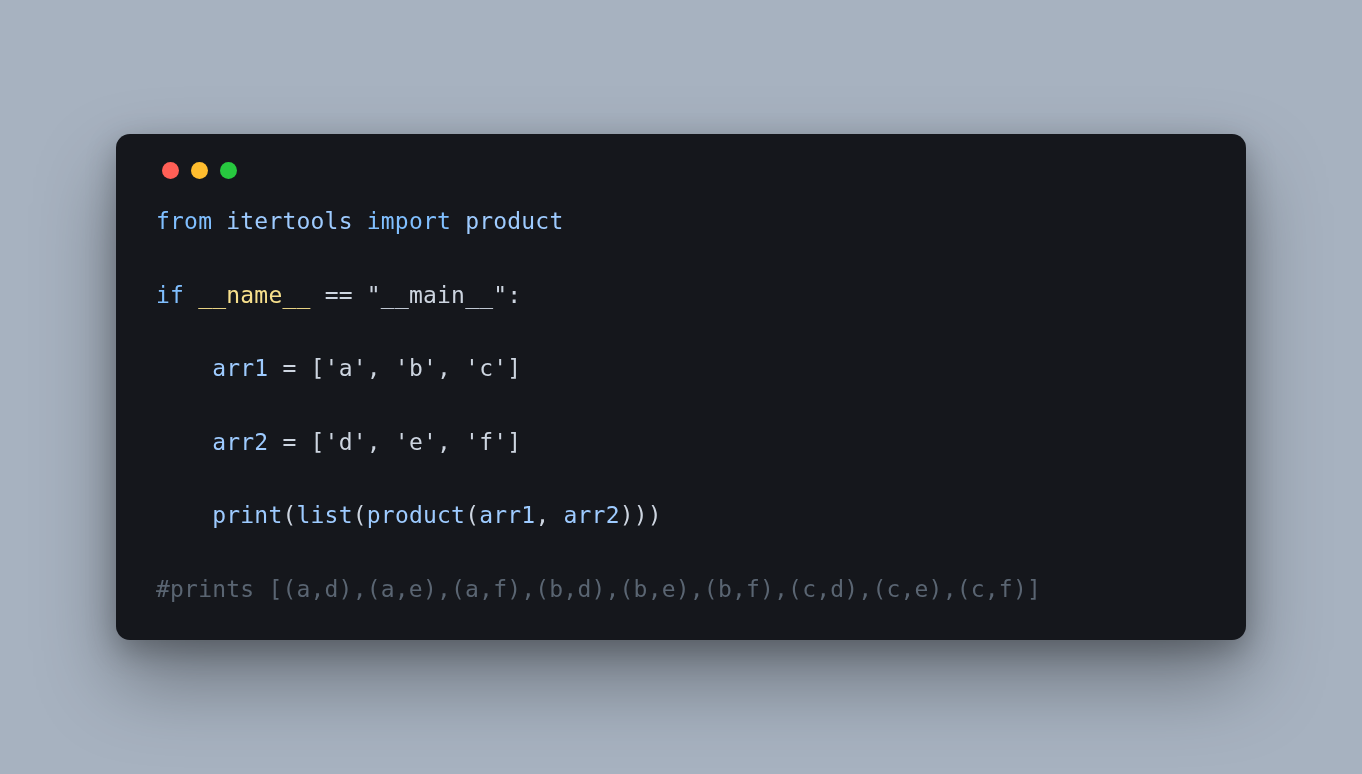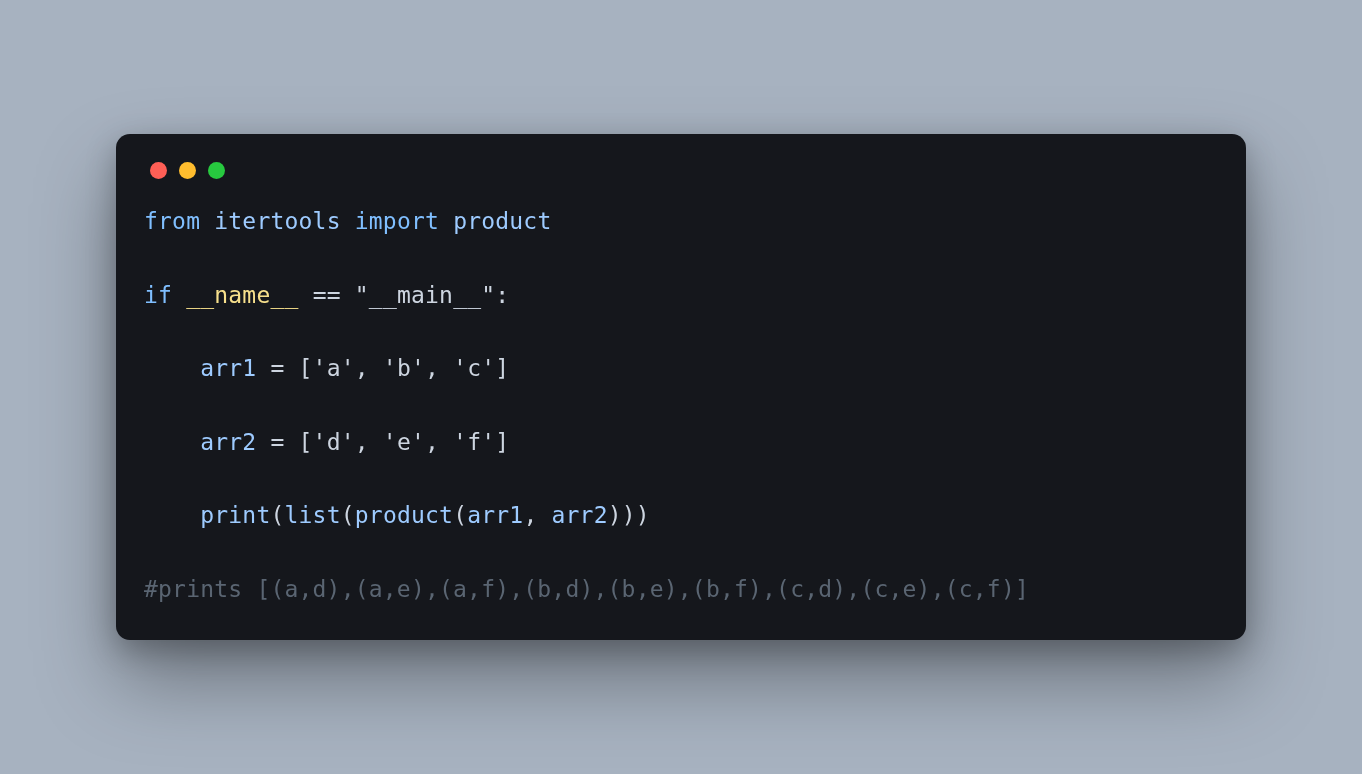--- a/index.html
+++ b/index.html
@@ -10,21 +10,21 @@
     display: flex;
     align-items: center;
     justify-content: center;
     font-family: ui-monospace, "SF Mono", "Cascadia Code", "Fira Code", Menlo, Consolas, monospace;
   }
   .window {
     width: 1130px;
     background: #15171c;
     border-radius: 14px;
     box-shadow: 0 40px 80px rgba(0,0,0,0.35), 0 10px 30px rgba(0,0,0,0.25);
-    padding: 24px 28px 32px 28px;
+    padding: 24px 28px 32px 40px;
   }
   .traffic {
     display: flex;
     gap: 12px;
     padding: 4px 0 24px 6px;
   }
   .dot {
     width: 17px; height: 17px; border-radius: 50%;
   }
   .dot.red { background: #ff5f56; }

